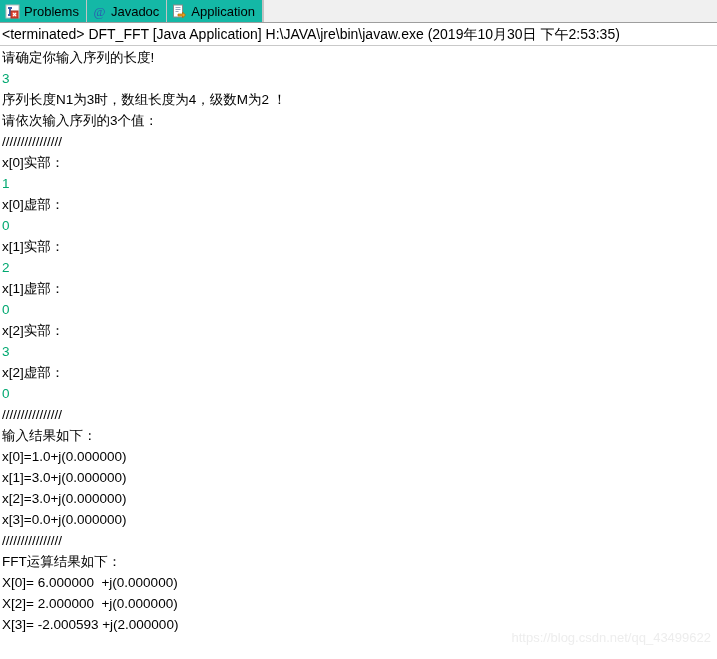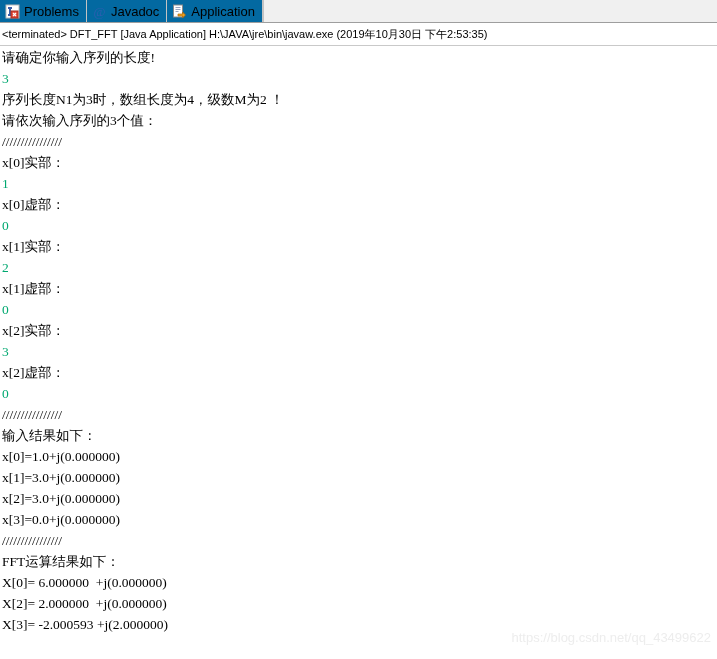--- a/index.html
+++ b/index.html
@@ -24,21 +24,21 @@
     position: relative;
     box-sizing: border-box;
   }
   .tab {
     display: flex;
     align-items: center;
     gap: 4px;
     padding: 0 7px 0 5px;
     font-size: 13px;
     color: #000;
-    background: #0369a1;
+    background: #14b8a6;
     border-right: 1px solid #c3c3c3;
     box-sizing: border-box;
     white-space: nowrap;
     cursor: default;
   }
   .tab.active {
     background: #ffffff;
     border-left: 1px solid #9e9e9e;
     border-right: 1px solid #9e9e9e;
     border-top: 1px solid #9e9e9e;
@@ -70,40 +70,40 @@
   
   .tab-underline {
     height: 1px;
     background: #9e9e9e;
     width: 100%;
   }
 
   
   .launch-line {
     font-family: "Liberation Sans", sans-serif;
-    font-size: 11px;
+    font-size: 14px;
     color: #000;
     padding: 2px 0 2px 2px;
     white-space: nowrap;
     line-height: 18px;
   }
   .console-sep {
     height: 1px;
     background: #c9c9c9;
     width: 100%;
   }
 
   
   .console {
     padding: 1px 0 0 2px;
     background: #ffffff;
     position: relative;
   }
   .cline {
-    font-family: Liberation Serif, serif;
+    font-family: Liberation Sans, sans-serif;
     font-size: 13.5px;
     line-height: 21px;
     white-space: pre;
     color: #000000;
     letter-spacing: 0px;
   }
   .cline.input { color: #00a870; }
 
   
   .watermark {

